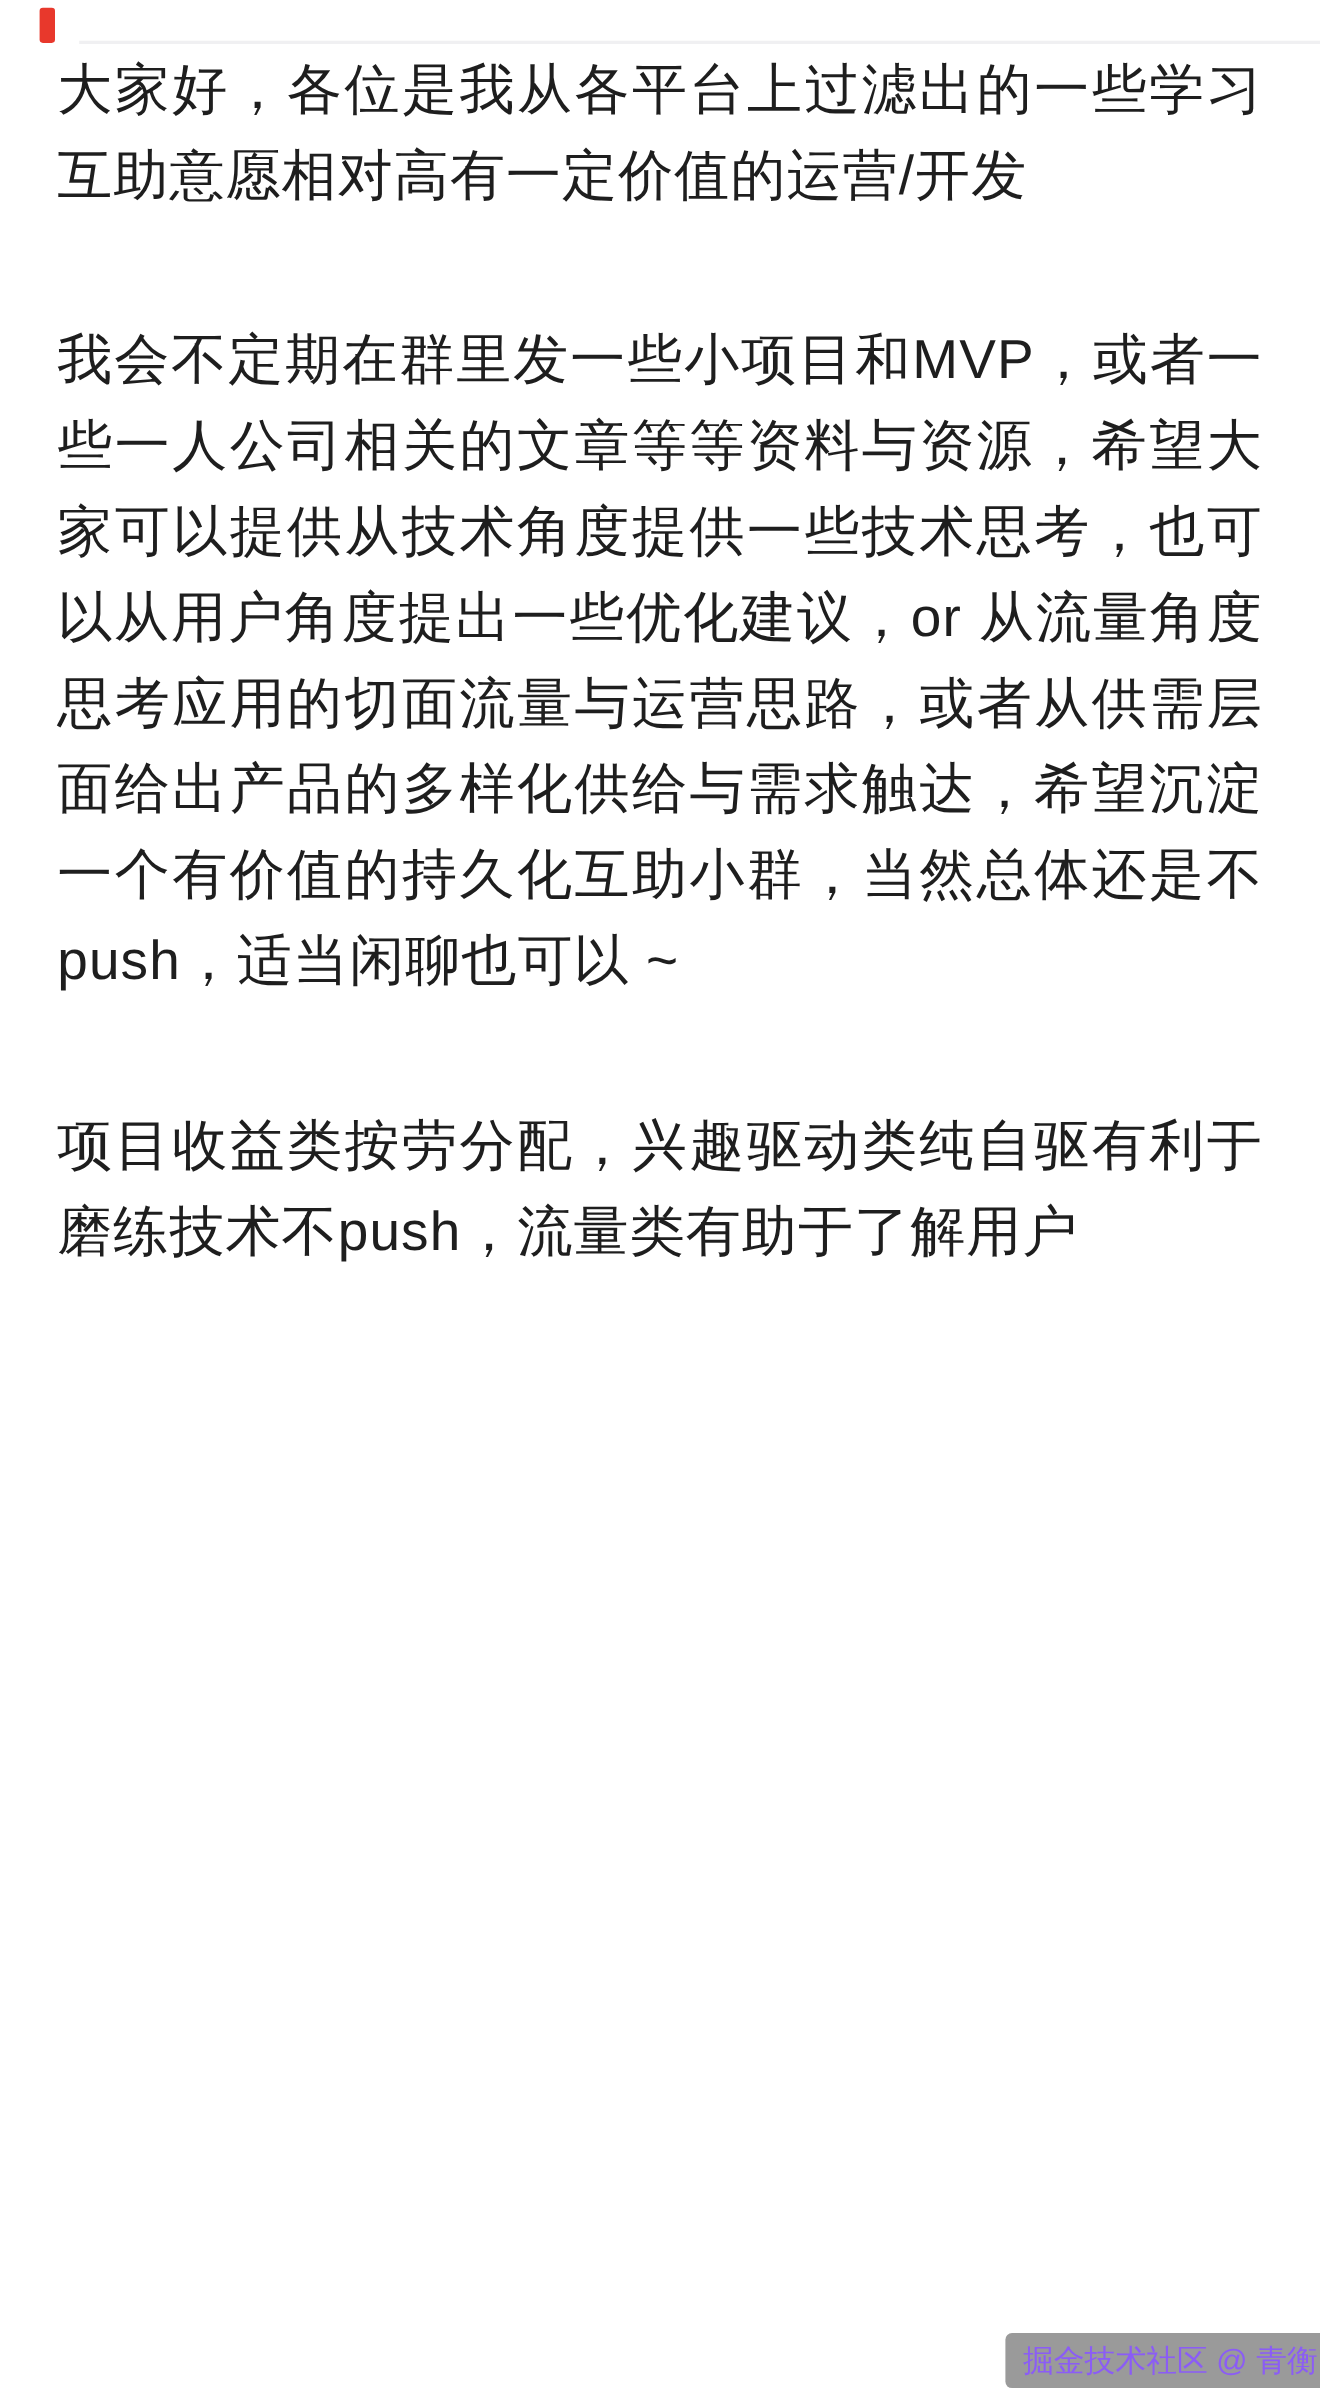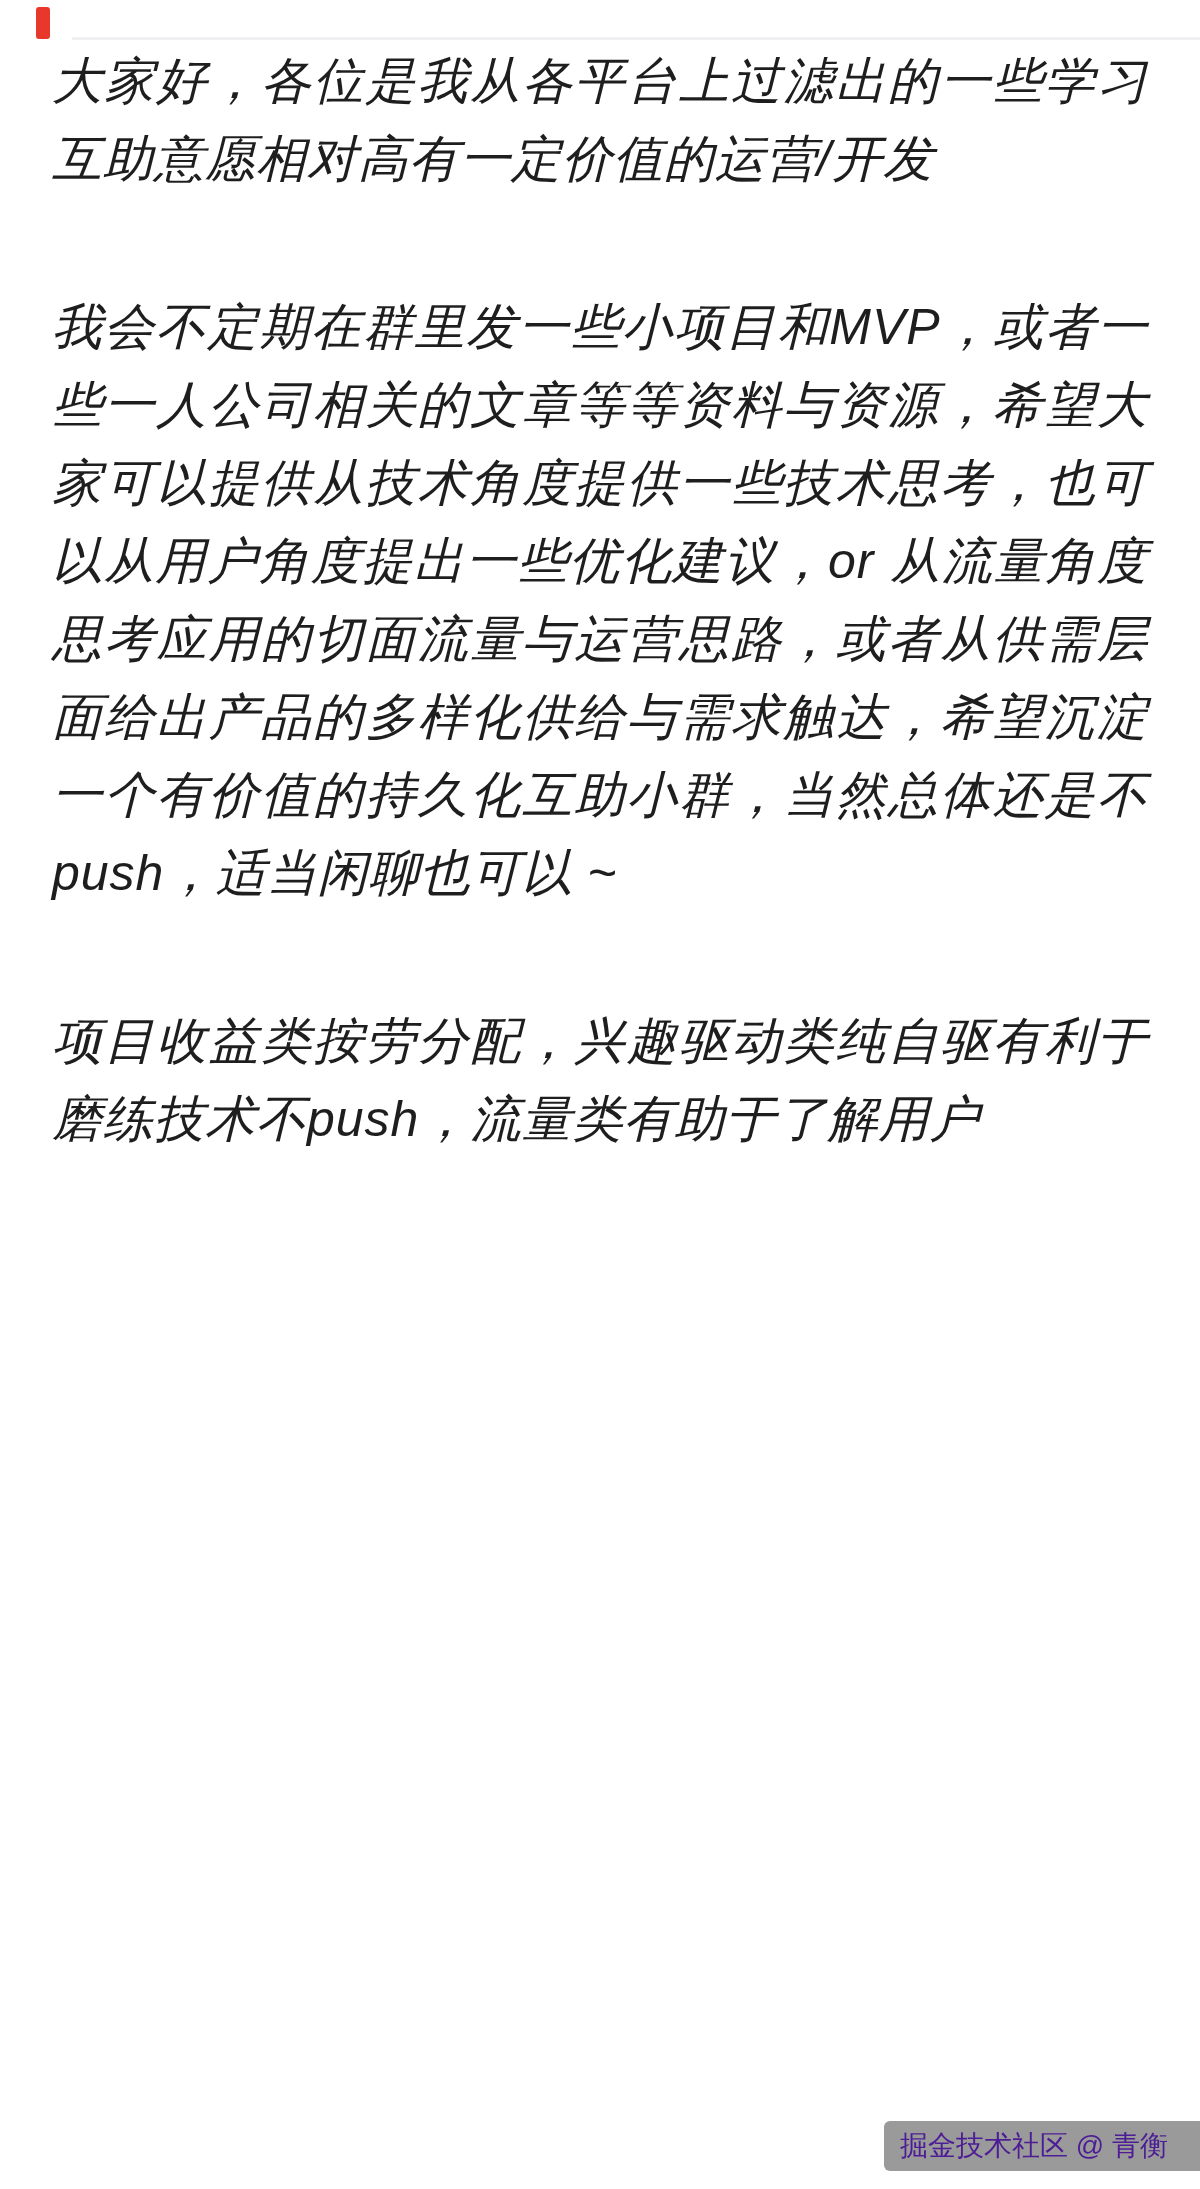--- a/index.html
+++ b/index.html
@@ -40,34 +40,33 @@
     padding: 42px 52px 0 52px;
     color: #1e1e1e;
     font-size: 50px;
     line-height: 78px;
     letter-spacing: 1px;
     text-align: justify;
     word-break: normal;
   }
   .post-body p {
     margin: 0 0 90px 0;
-    font-style: italic;
   }
   .post-body p:last-child {
     margin-bottom: 0;
   }
   .watermark {
     position: absolute;
     right: 0;
     bottom: 18px;
     background: rgba(30, 30, 30, 0.45);
-    color: #4c1d95;
+    color: #8b5cf6;
     font-size: 28px;
     line-height: 28px;
-    padding: 11px 32px 11px 16px;
+    padding: 11px 2px 11px 16px;
     border-radius: 6px 0 0 6px;
     white-space: nowrap;
   }
 </style>
 </head>
 <body>
 
 <span class="red-marker"></span>
 <div class="top-divider"></div>
 

